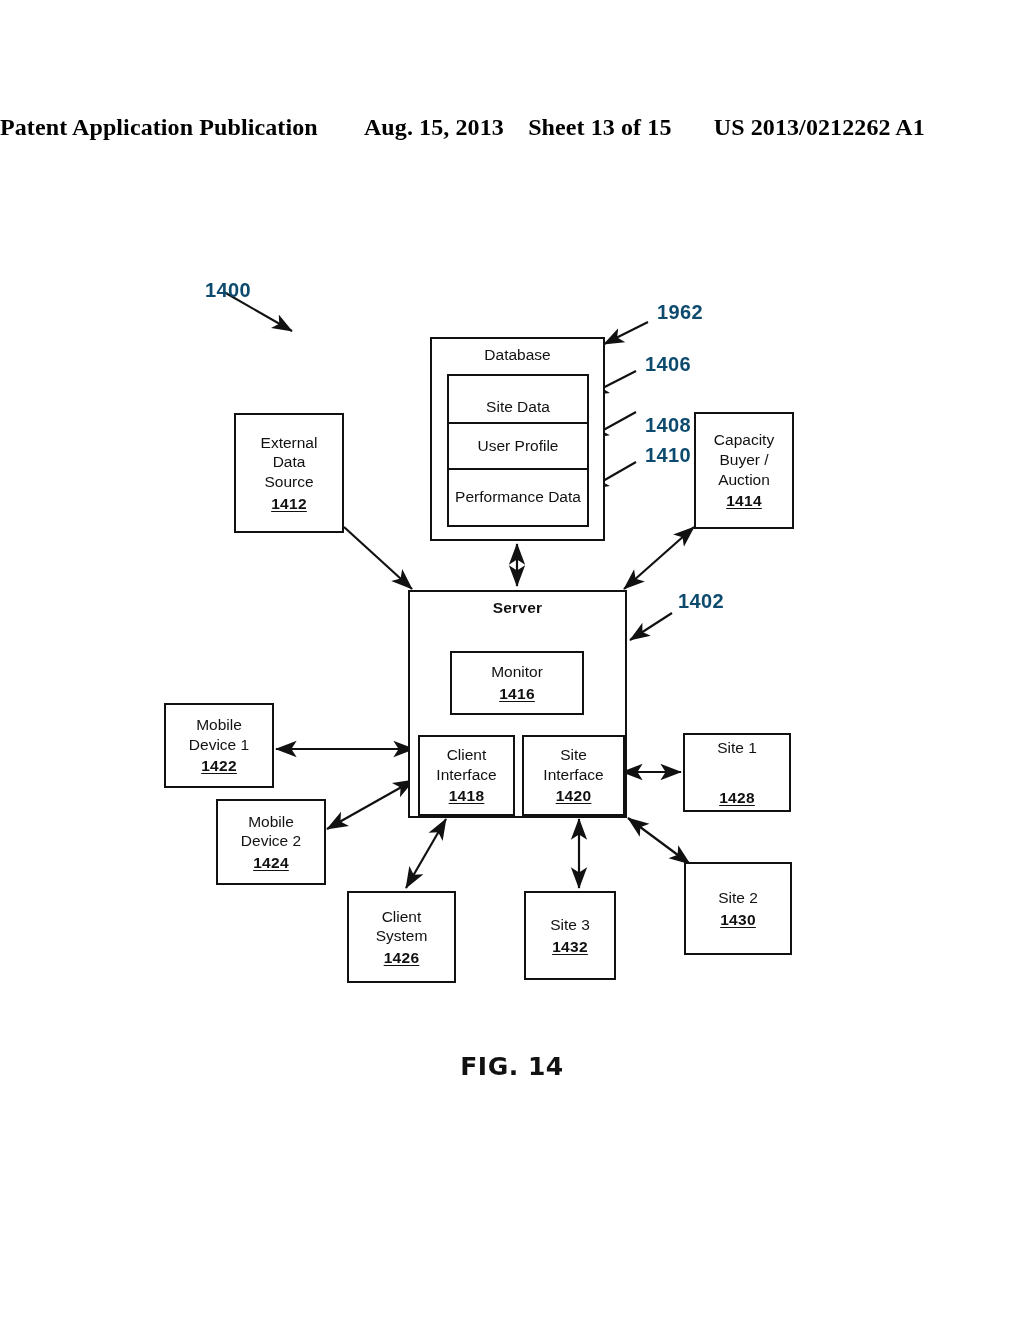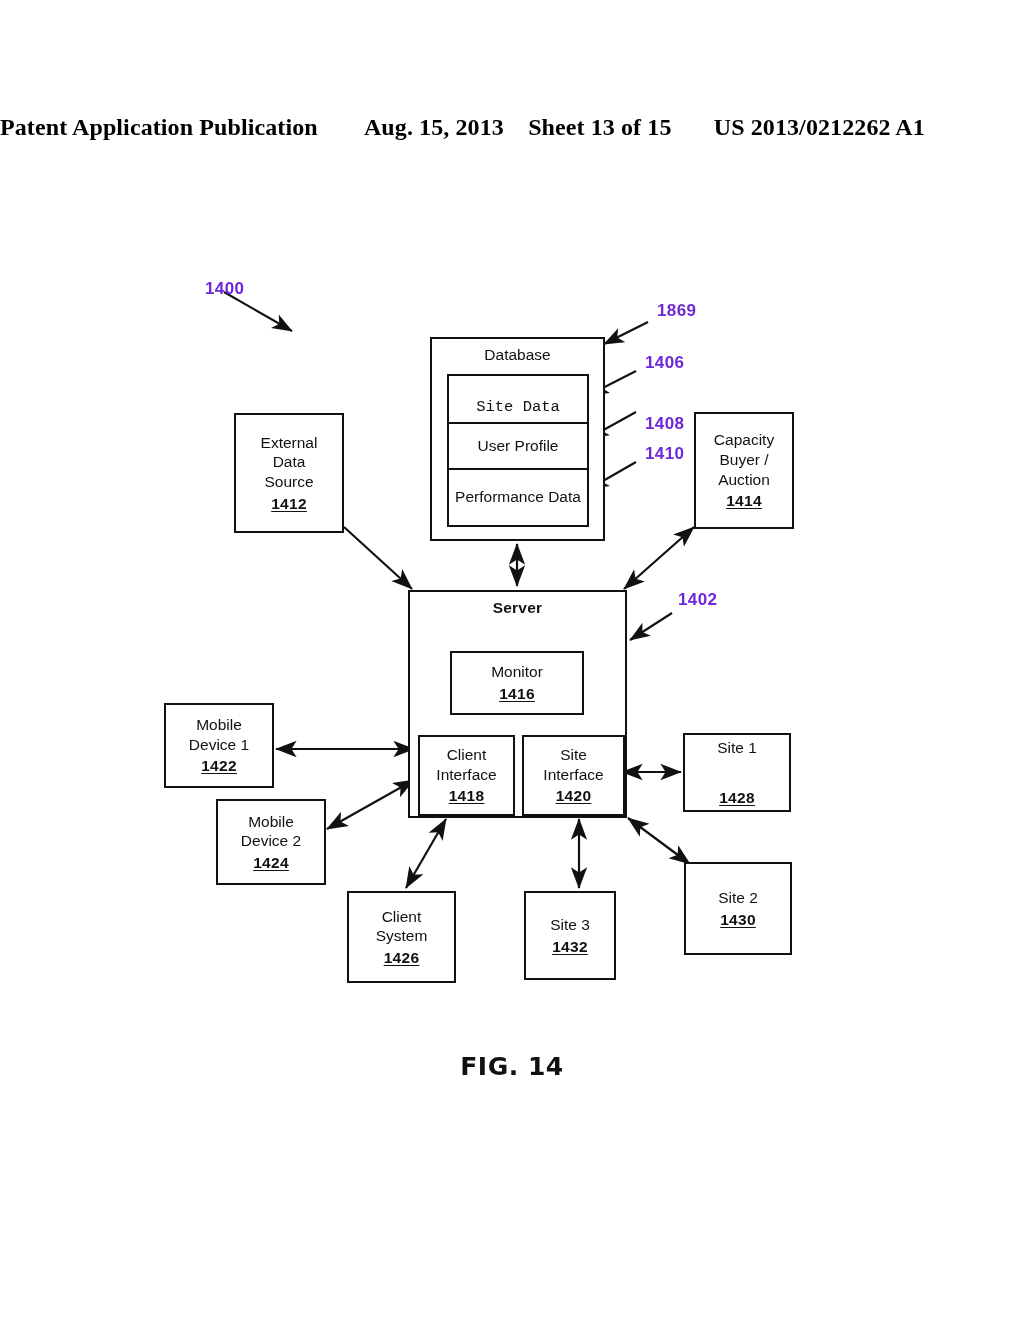--- a/index.html
+++ b/index.html
@@ -104,24 +104,24 @@
     text-align: center;
     font-size: 15.5px;
     line-height: 1.22;
     color: #111111;
   }
   .stack-cell.last { border-bottom-width: 2px; }
 
   
   .refcallout {
     position: absolute;
-    font-size: 17px;
+    font-size: 20px;
     font-weight: bold;
     letter-spacing: 0.4px;
-    color: #6d28d9;
+    color: #0c4a6e;
     white-space: nowrap;
   }
 
   
   #fig-caption {
     position: absolute;
     left: 0;
     top: 1052px;
     width: 1024px;
     text-align: center;
@@ -182,31 +182,31 @@
     <line x1="446" y1="819" x2="406" y2="888" stroke="#111111" stroke-width="2.2" marker-end="url(#ah)" marker-start="url(#ah-start)"></line>
 
     <line x1="622" y1="772" x2="681" y2="772" stroke="#111111" stroke-width="2.2" marker-end="url(#ah)" marker-start="url(#ah-start)"></line>
 
     <line x1="628" y1="818" x2="690" y2="864" stroke="#111111" stroke-width="2.2" marker-end="url(#ah)" marker-start="url(#ah-start)"></line>
 
     <line x1="579" y1="819" x2="579" y2="888" stroke="#111111" stroke-width="2.2" marker-end="url(#ah)" marker-start="url(#ah-start)"></line>
   </svg>
 
   <div class="refcallout" style="left:205px; top:279px;">1400</div>
-  <div class="refcallout" style="left:657px; top:301px;">1869</div>
+  <div class="refcallout" style="left:657px; top:301px;">1962</div>
   <div class="refcallout" style="left:645px; top:353px;">1406</div>
   <div class="refcallout" style="left:645px; top:394px;margin-top:20px;">1408</div>
   <div class="refcallout" style="left:645px; top:444px;">1410</div>
   <div class="refcallout" style="left:678px; top:590px;">1402</div>
 
   <div class="node container-box" style="left:430px; top:337px; width:175px; height:204px;">
     <span class="container-title">Database</span>
   </div>
 
-  <div class="stack-cell" style="left:447px; top:374px; width:142px; height:64px;font-family:Liberation Mono, monospace;">
+  <div class="stack-cell" style="left:447px; top:374px; width:142px; height:64px;">
     <span>Site Data</span>
   </div>
   <div class="stack-cell" style="left:447px; top:422px; width:142px; height:46px;">
     <span>User Profile</span>
   </div>
   <div class="stack-cell last" style="left:447px; top:468px; width:142px; height:59px;">
     <span style="display:block; text-align:center;">
       <span class="line">Performance</span>
       <span class="line">Data</span>
     </span>

